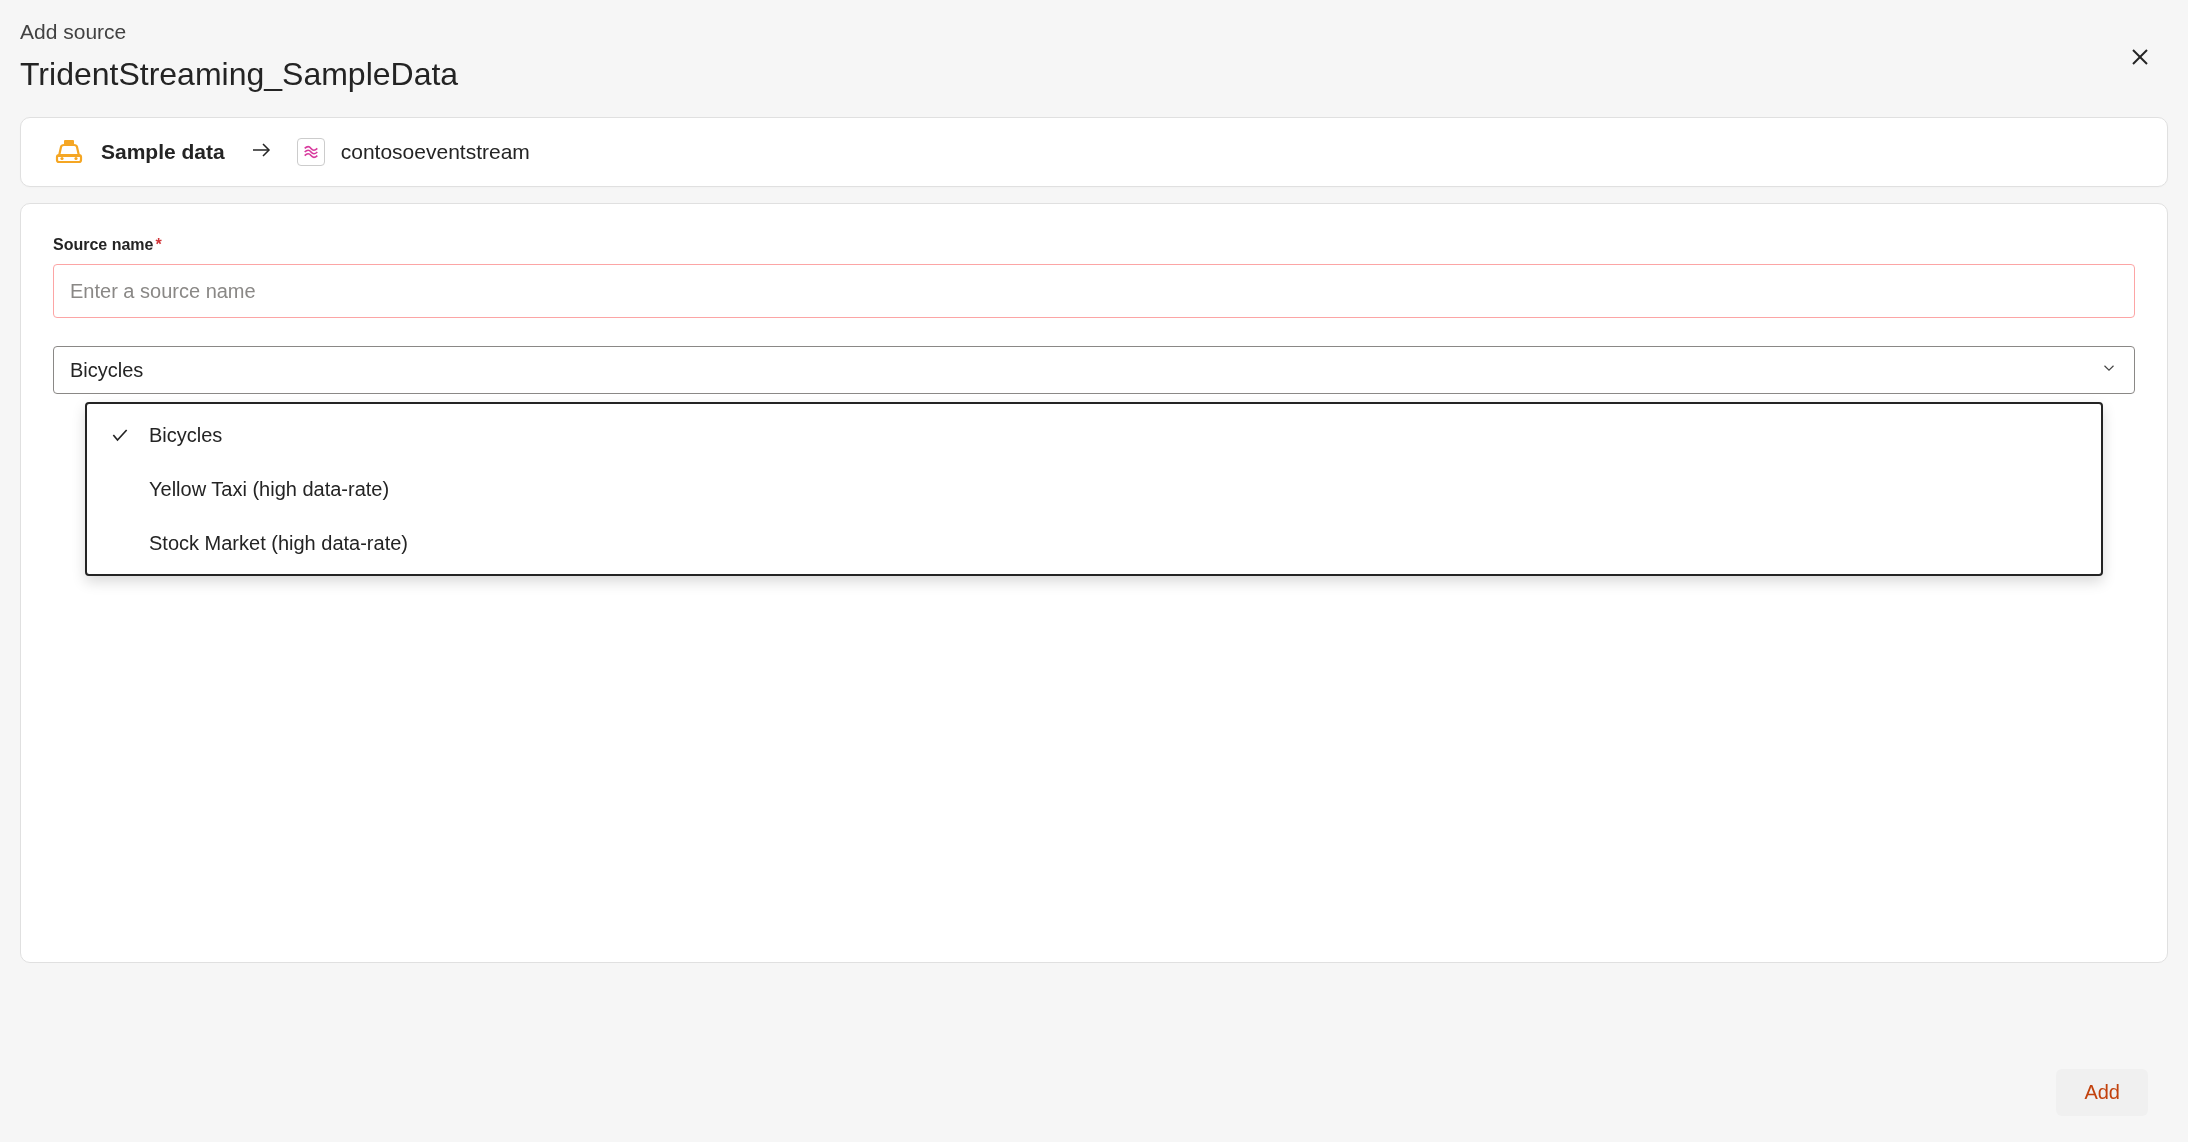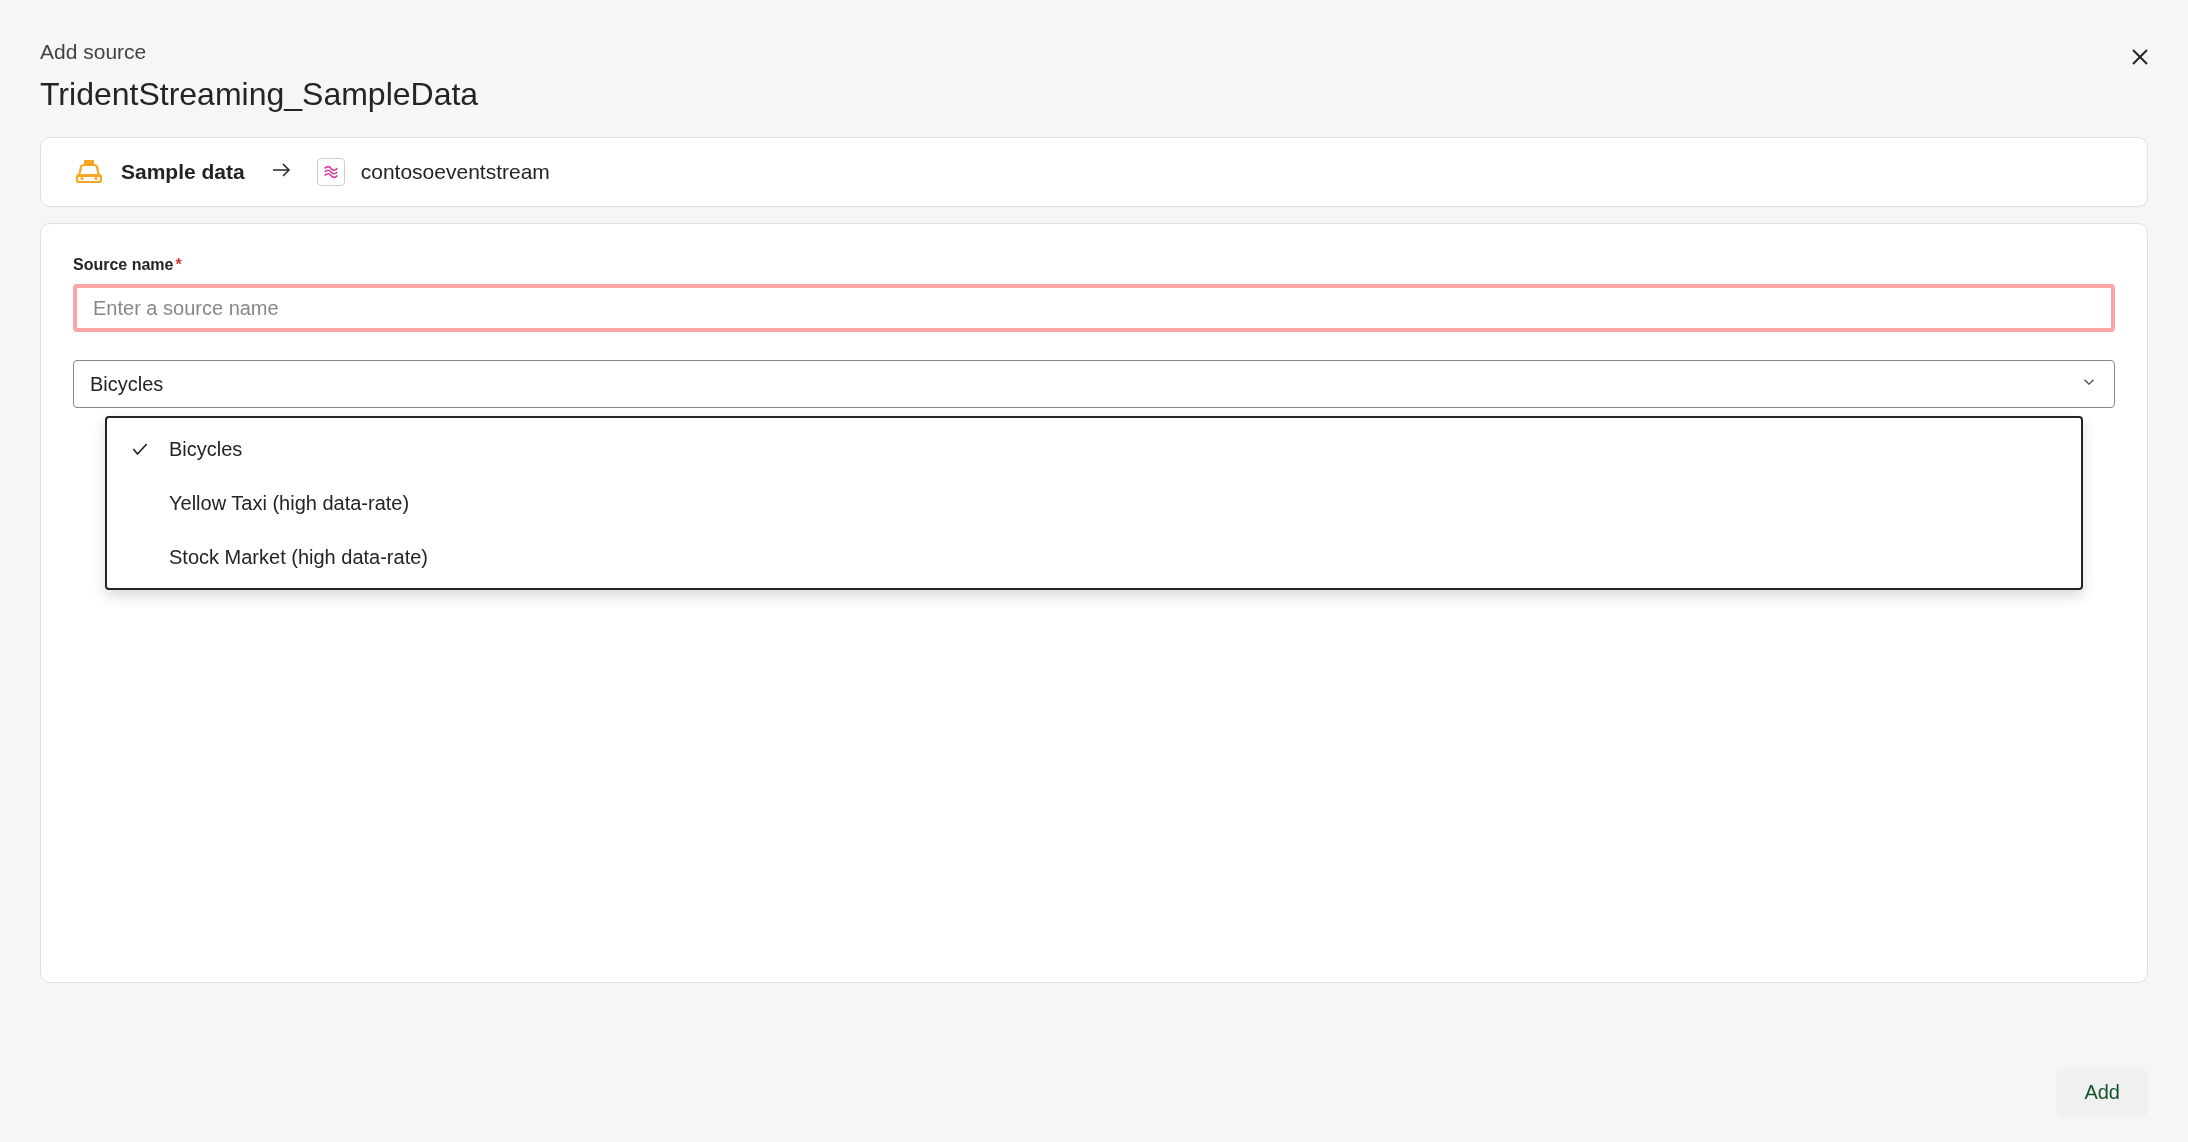--- a/index.html
+++ b/index.html
@@ -9,21 +9,21 @@
     }
     body {
       font-family: "Segoe UI", -apple-system, BlinkMacSystemFont, sans-serif;
       background: #f6f6f6;
       color: #242424;
       width: 2188px;
       height: 1142px;
       overflow: hidden;
     }
     .page {
-      padding: 40px;
+      padding: 20px;
       position: relative;
       height: 100%;
     }
     .close-btn {
       position: absolute;
       top: 40px;
       right: 30px;
       width: 36px;
       height: 36px;
       display: flex;
@@ -119,22 +119,22 @@
       color: #242424;
       margin-bottom: 10px;
       display: block;
     }
     .req {
       color: #d13438;
       margin-left: 2px;
     }
     .text-input {
       width: 100%;
-      height: 48px;
-      border: 4px solid #fca5a5;
+      height: 54px;
+      border: 1px solid #fca5a5;
       border-radius: 4px;
       padding: 0 16px;
       font-size: 20px;
       color: #242424;
       font-family: inherit;
     }
     .text-input::placeholder {
       color: #8a8886;
     }
     .select-box {
@@ -195,21 +195,21 @@
       stroke-width: 2;
       fill: none;
     }
     .footer {
       position: absolute;
       bottom: 26px;
       right: 40px;
     }
     .add-btn {
       background: #f0f0f0;
-      color: #14532d;
+      color: #c2410c;
       border: none;
       border-radius: 6px;
       padding: 12px 28px;
       font-size: 20px;
       font-family: inherit;
       cursor: not-allowed;
     }
   </style>
 </head>
 <body>

